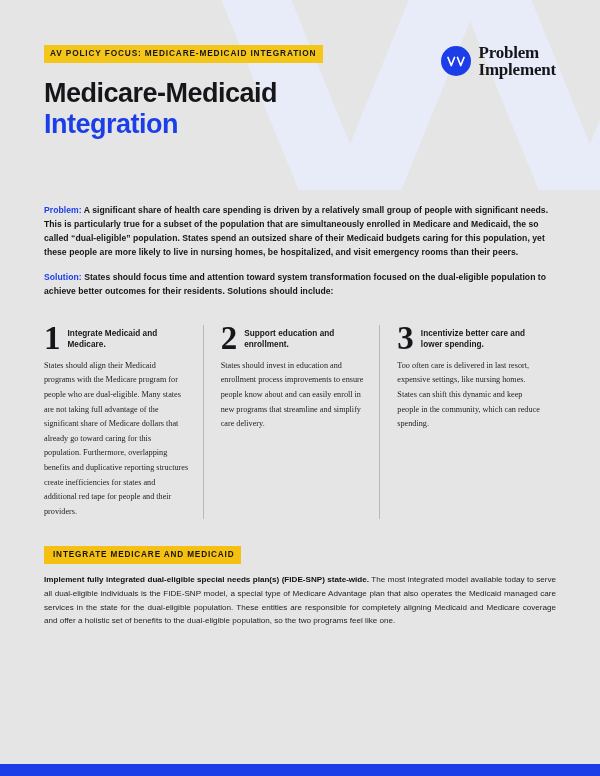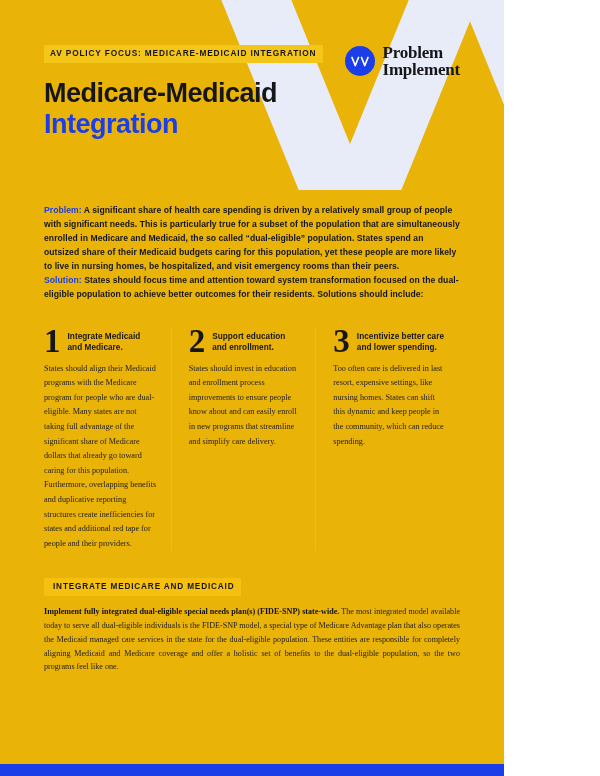--- a/index.html
+++ b/index.html
@@ -11,23 +11,23 @@
     height: 776px;
     background: #ffffff;
     font-family: "Liberation Sans", sans-serif;
     overflow: hidden;
     position: relative;
   }
 
   
   .page {
     position: relative;
-    width: 504px;
+    width: 600px;
     height: 776px;
-    background: #eab308;
+    background: #e5e5e5;
     overflow: hidden;
   }
 
   
   .watermark {
     position: absolute;
     top: 0;
     left: 150px;
     width: 450px;
     height: 190px;
@@ -108,21 +108,21 @@
     margin-top: 63px;
   }
   .intro p {
     margin: 0;
     font-size: 8.6px;
     font-weight: bold;
     line-height: 1.62;
     color: #16161a;
     letter-spacing: 0.05px;
   }
-  .intro p + p { margin-top: 0; }
+  .intro p + p { margin-top: 11px; }
   .lead-label { color: #1B3EE8; }
 
   
   .columns {
     position: relative;
     z-index: 2;
     margin: 26px 0 0 0;
     padding: 0 44px;
     display: flex;
     align-items: stretch;
@@ -177,21 +177,21 @@
     background: #F5C00F;
     color: #16161a;
     font-size: 8.2px;
     font-weight: bold;
     letter-spacing: 0.85px;
     padding: 4px 7px 4px 9px;
     line-height: 1.15;
   }
   .section-body {
     margin-top: 9px;
-    font-family: Liberation Serif, serif;
+    font-family: Liberation Sans, sans-serif;
     font-size: 8.1px;
     line-height: 1.72;
     color: #1d1d20;
     text-align: justify;
   }
   .section-body b { font-weight: bold; color: #101013; }
 
   
   .footer-bar {
     position: absolute;

